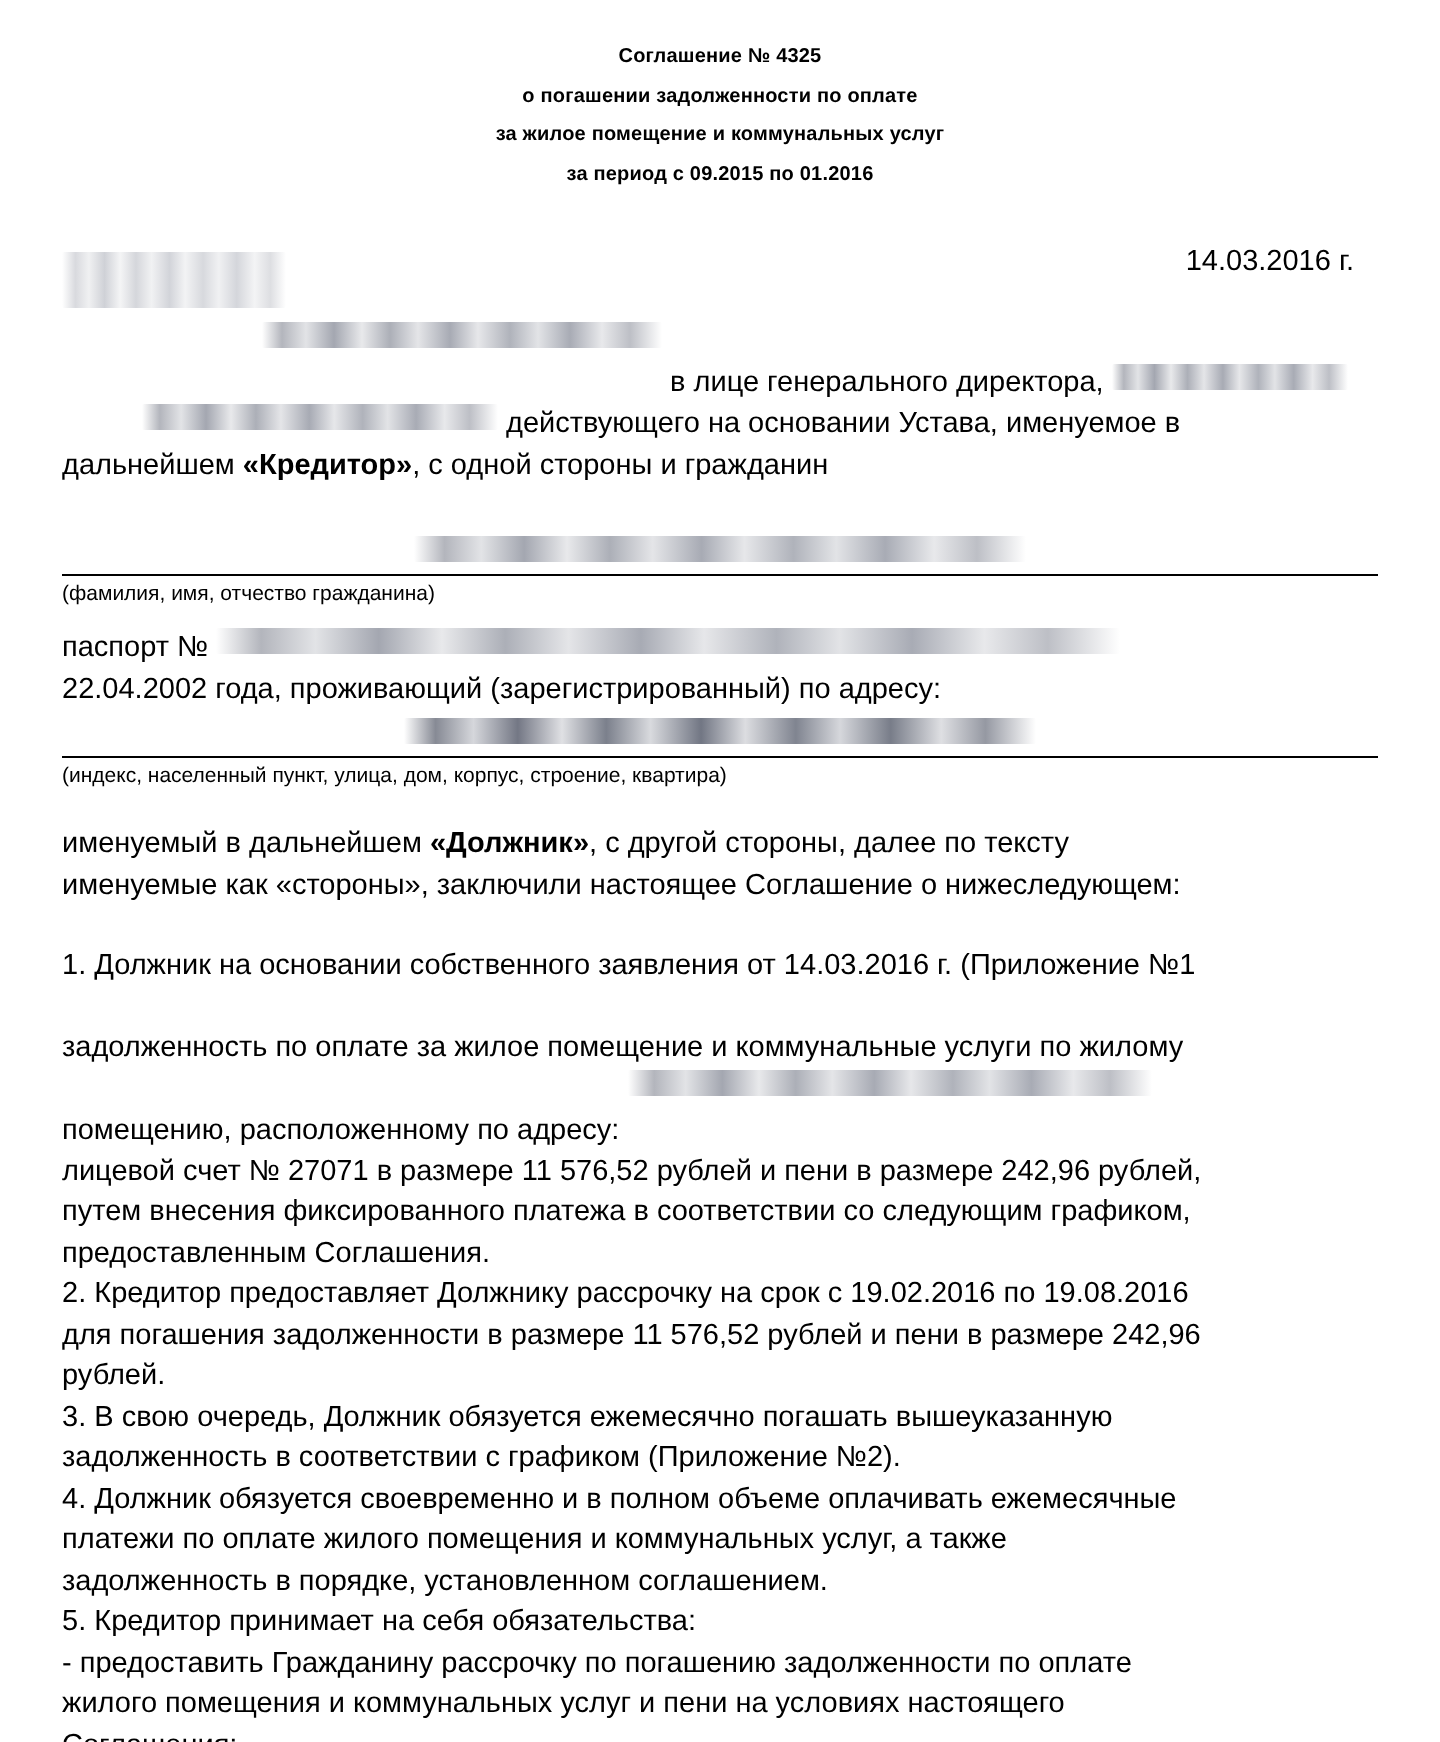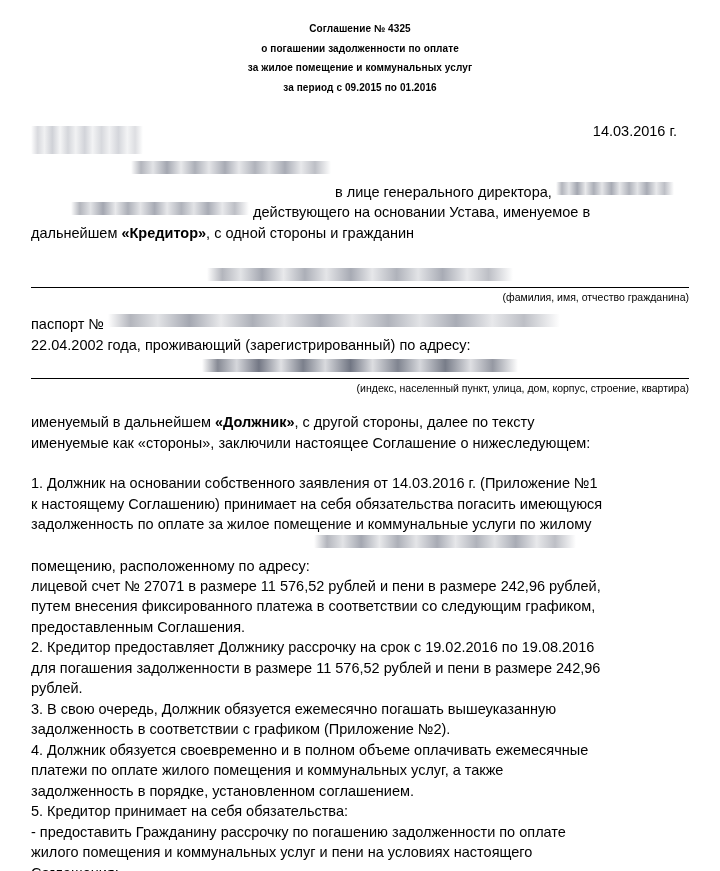--- a/index.html
+++ b/index.html
@@ -113,21 +113,21 @@
     font-size: 14.5px;
     margin-top: 25px;
   }
   .field-rule {
     border: 0;
     border-top: 1px solid #000000;
     margin: 2px 0 0 0;
     height: 0;
   }
   .field-caption {
-    text-align: right;
+    text-align: left;
     font-size: 10.5px;
     line-height: 14px;
     margin-top: 2px;
     color: #000000;
   }
 
   .addr-centered {
     text-align: center;
     height: 17px;
     line-height: 17px;
@@ -188,21 +188,21 @@
   <div class="para" style="margin-top:17px;">
     <span>именуемый в дальнейшем</span>
     <b>«Должник»</b><span>, с другой стороны, далее по тексту</span><br>
     <span>именуемые как «стороны», заключили настоящее Соглашение о нижеследующем:</span>
   </div>
 
   <div class="clauses">
 
     <p class="clause para">
       <span>1. Должник на основании собственного заявления от 14.03.2016 г. (Приложение №1</span><br>
-      <span>к настоящему Соглашению) принимает на себя обязательства погасить имеющуюся</span><br>
+      <br>
       <span>задолженность по оплате за жилое помещение и коммунальные услуги по жилому</span><br>
       <span>помещению, расположенному по адресу:</span>
       <span class="blur blur-m" style="width:262px;height:13px;">г. Новоуральск, улица Ленина, дом 138</span><br>
       <span>лицевой счет № 27071 в размере 11 576,52 рублей и пени в размере 242,96 рублей,</span><br>
       <span>путем внесения фиксированного платежа в соответствии со следующим графиком,</span><br>
       <span>предоставленным Соглашения.</span>
     </p>
 
     <p class="clause para">
       <span>2. Кредитор предоставляет Должнику рассрочку на срок с 19.02.2016 по 19.08.2016</span><br>

